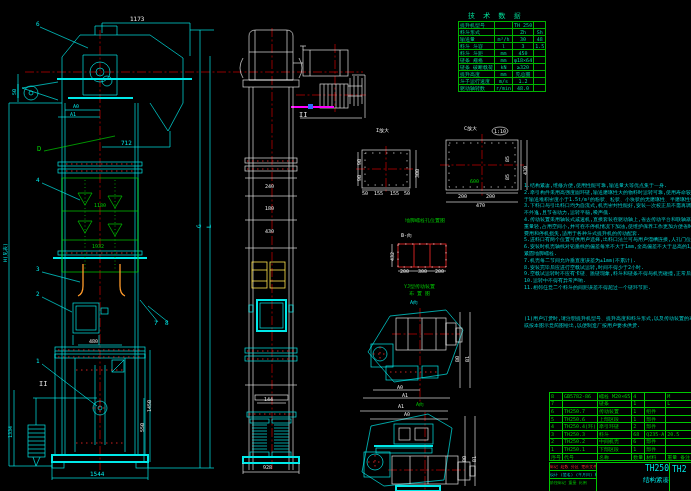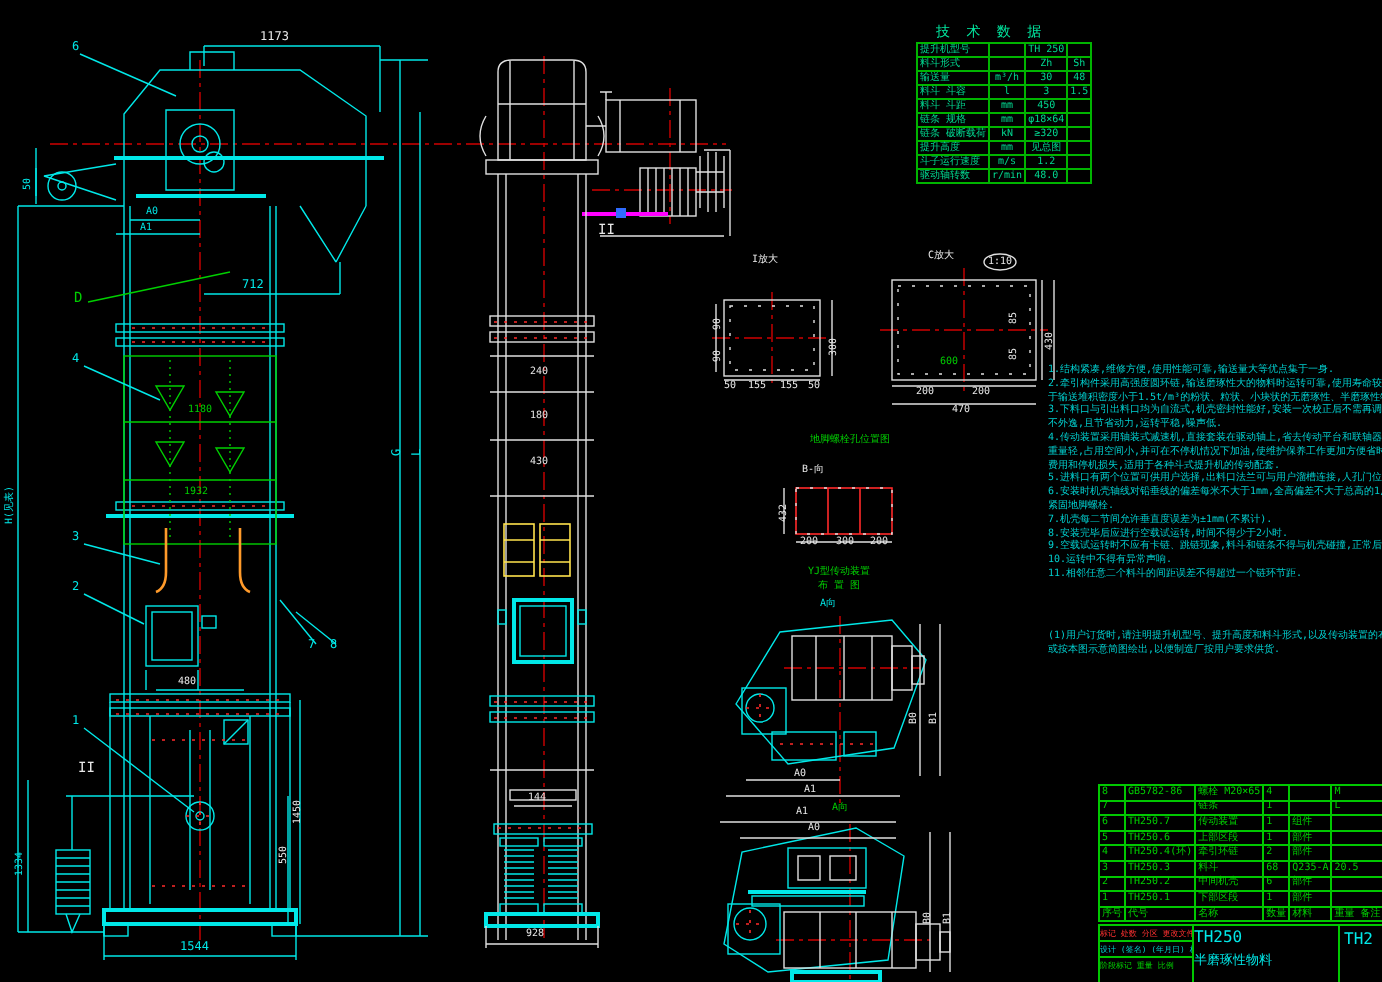--- a/index.html
+++ b/index.html
@@ -34,21 +34,21 @@
   .notes .nt{font-size:6.5px;color:#00e8e8;margin-bottom:4px;white-space:nowrap;}
   .notes .nl{font-size:5px;line-height:6.8px;white-space:nowrap;}
   .notes .nf{font-size:5px;line-height:6.8px;white-space:nowrap;color:#00cfcf;}
   .notes .gap{height:24px;}
   .tblock{position:absolute;left:549px;top:462px;width:145px;height:28px;
           border:1px solid #00c800;display:flex;}
   .tb-left{width:46px;border-right:1px solid #00c800;overflow:hidden;}
   .tb-left .rrow{color:#ff3030;font-size:4px;line-height:7px;white-space:nowrap;border-bottom:1px solid #00c800;}
   .tb-left .crow{color:#00cfcf;font-size:4px;line-height:7px;white-space:nowrap;border-bottom:1px solid #00c800;}
   .tb-left .grow{color:#00d000;font-size:4px;line-height:7px;white-space:nowrap;}
-  .tb-mid{width:72px;border-right:1px solid #00c800;text-align:left;color:#00e8e8;}
+  .tb-mid{width:72px;border-right:1px solid #00c800;text-align:right;color:#00e8e8;}
   .tb-mid .code{font-size:8px;line-height:12px;}
   .tb-mid .name{font-size:6.5px;line-height:10px;}
   .tb-right{flex:1;color:#00e8e8;font-size:8px;line-height:14px;padding-left:2px;}
 </style>
 </head>
 <body>
 
 <div class="canvas">
 
   <svg width="691" height="491" viewBox="0 0 691 491">
@@ -435,18 +435,18 @@
     </table>
 
   <div class="tblock">
     <div class="tb-left">
       <div class="rrow">标记 处数 分区 更改文件号 签字 日期</div>
       <div class="crow">设计 (签名) (年月日) 标准化</div>
       <div class="grow">阶段标记  重量  比例</div>
     </div>
     <div class="tb-mid">
       <div class="code">TH250</div>
-      <div class="name">半磨琢性物料</div>
+      <div class="name">结构紧凑</div>
     </div>
     <div class="tb-right">TH2</div>
   </div>
 
 </div>
 
 </body></html>

